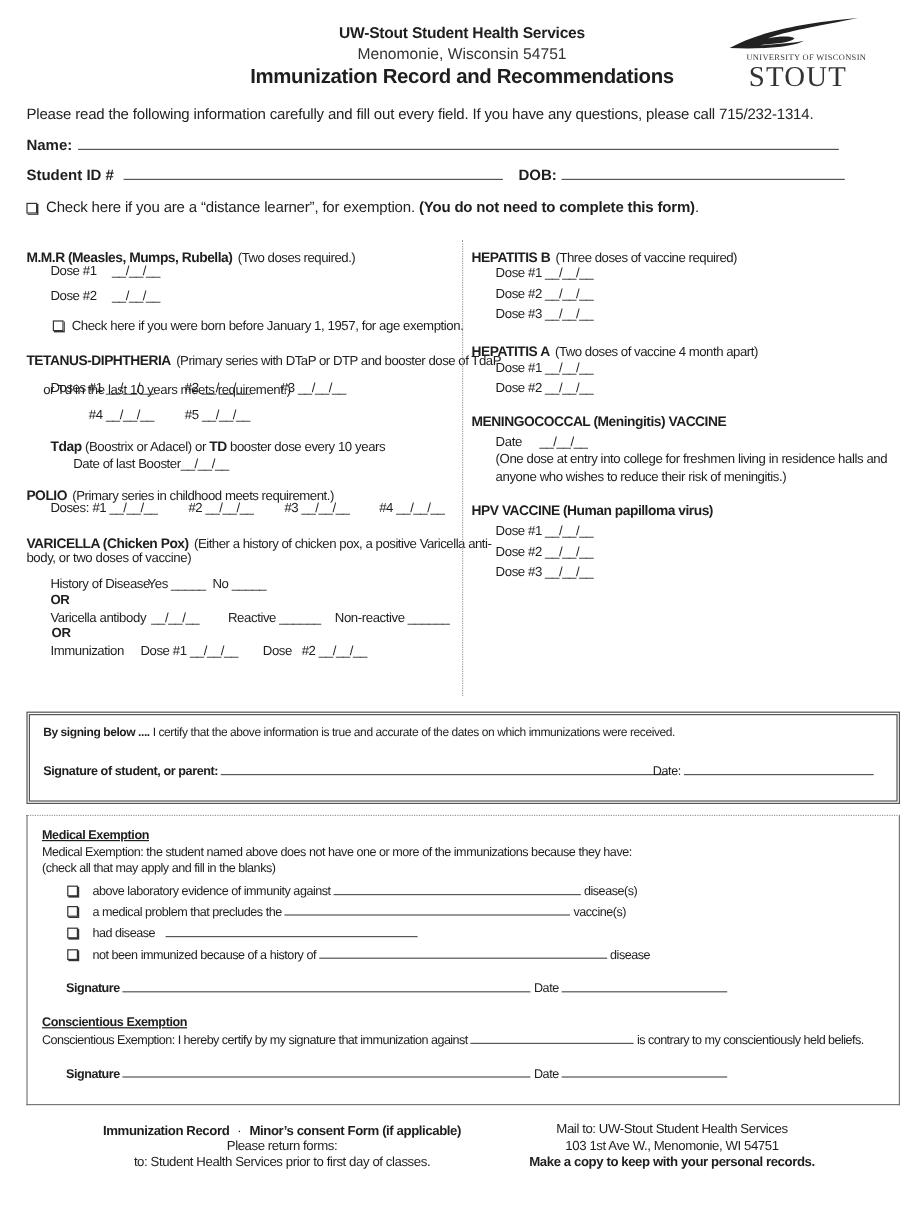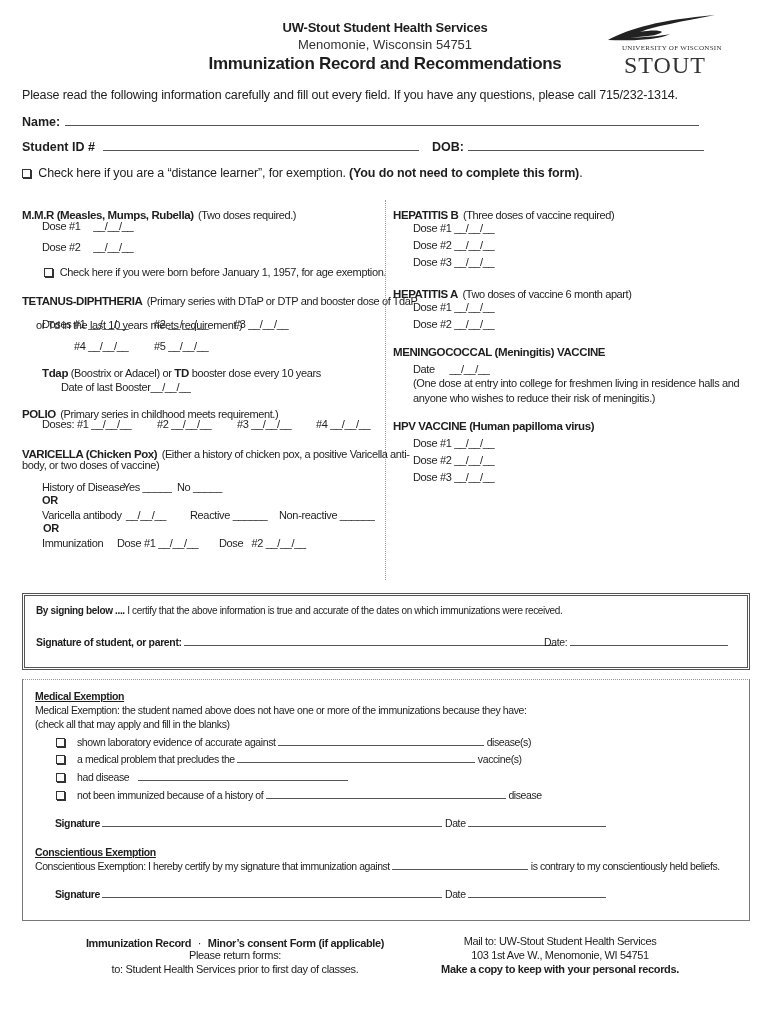--- a/index.html
+++ b/index.html
@@ -147,21 +147,21 @@
 <div class="abs" style="left:393px; top:205px;">
   <span class="sec-h">HEPATITIS B</span>
   <span class="sec-n">(Three doses of vaccine required)</span>
 </div>
 <div class="abs small" style="left:413px; top:222px;"><span>Dose #1</span> <span>__/__/__</span></div>
 <div class="abs small" style="left:413px; top:239px;"><span>Dose #2</span> <span>__/__/__</span></div>
 <div class="abs small" style="left:413px; top:256px;"><span>Dose #3</span> <span>__/__/__</span></div>
 
 <div class="abs" style="left:393px; top:284px;">
   <span class="sec-h">HEPATITIS A</span>
-  <span class="sec-n">(Two doses of vaccine 6 month apart)</span>
+  <span class="sec-n">(Two doses of vaccine 4 month apart)</span>
 </div>
 <div class="abs small" style="left:413px; top:301px;"><span>Dose #1</span> <span>__/__/__</span></div>
 <div class="abs small" style="left:413px; top:318px;"><span>Dose #2</span> <span>__/__/__</span></div>
 
 <div class="abs sec-h" style="left:393px; top:346px;">MENINGOCOCCAL (Meningitis) VACCINE</div>
 <div class="abs small" style="left:413px; top:363px;">
   <span>Date</span>
   <span style="margin-left:12px;">__/__/__</span>
 </div>
 <div class="abs small" style="left:413px; top:377px;">(One dose at entry into college for freshmen living in residence halls and</div>
@@ -185,21 +185,21 @@
   <span>Date:</span>
   <span class="line" style="width:158px; height:10px;"></span>
 </div>
 
 <div class="abs exempt-box"></div>
 <div class="abs b u" style="left:35px; top:690px; font-size:10.5px; letter-spacing:-0.35px;">Medical Exemption</div>
 <div class="abs" style="left:35px; top:704px; font-size:10.5px; letter-spacing:-0.4px;">Medical Exemption: the student named above does not have one or more of the immunizations because they have:</div>
 <div class="abs" style="left:35px; top:718px; font-size:10.5px; letter-spacing:-0.4px;">(check all that may apply and fill in the blanks)</div>
 
 <div class="abs" style="left:56px; top:736px; font-size:10.5px; letter-spacing:-0.4px;">
-  <span class="cb" style="margin-right:12px;"></span><span>shown laboratory evidence of accurate against</span>
+  <span class="cb" style="margin-right:12px;"></span><span>above laboratory evidence of immunity against</span>
   <span class="line" style="width:206px; height:10px;"></span>
   <span>disease(s)</span>
 </div>
 <div class="abs" style="left:56px; top:753px; font-size:10.5px; letter-spacing:-0.4px;">
   <span class="cb" style="margin-right:12px;"></span><span>a medical problem that precludes the</span>
   <span class="line" style="width:238px; height:10px;"></span>
   <span>vaccine(s)</span>
 </div>
 <div class="abs" style="left:56px; top:771px; font-size:10.5px; letter-spacing:-0.4px;">
   <span class="cb" style="margin-right:12px;"></span><span>had disease</span>

